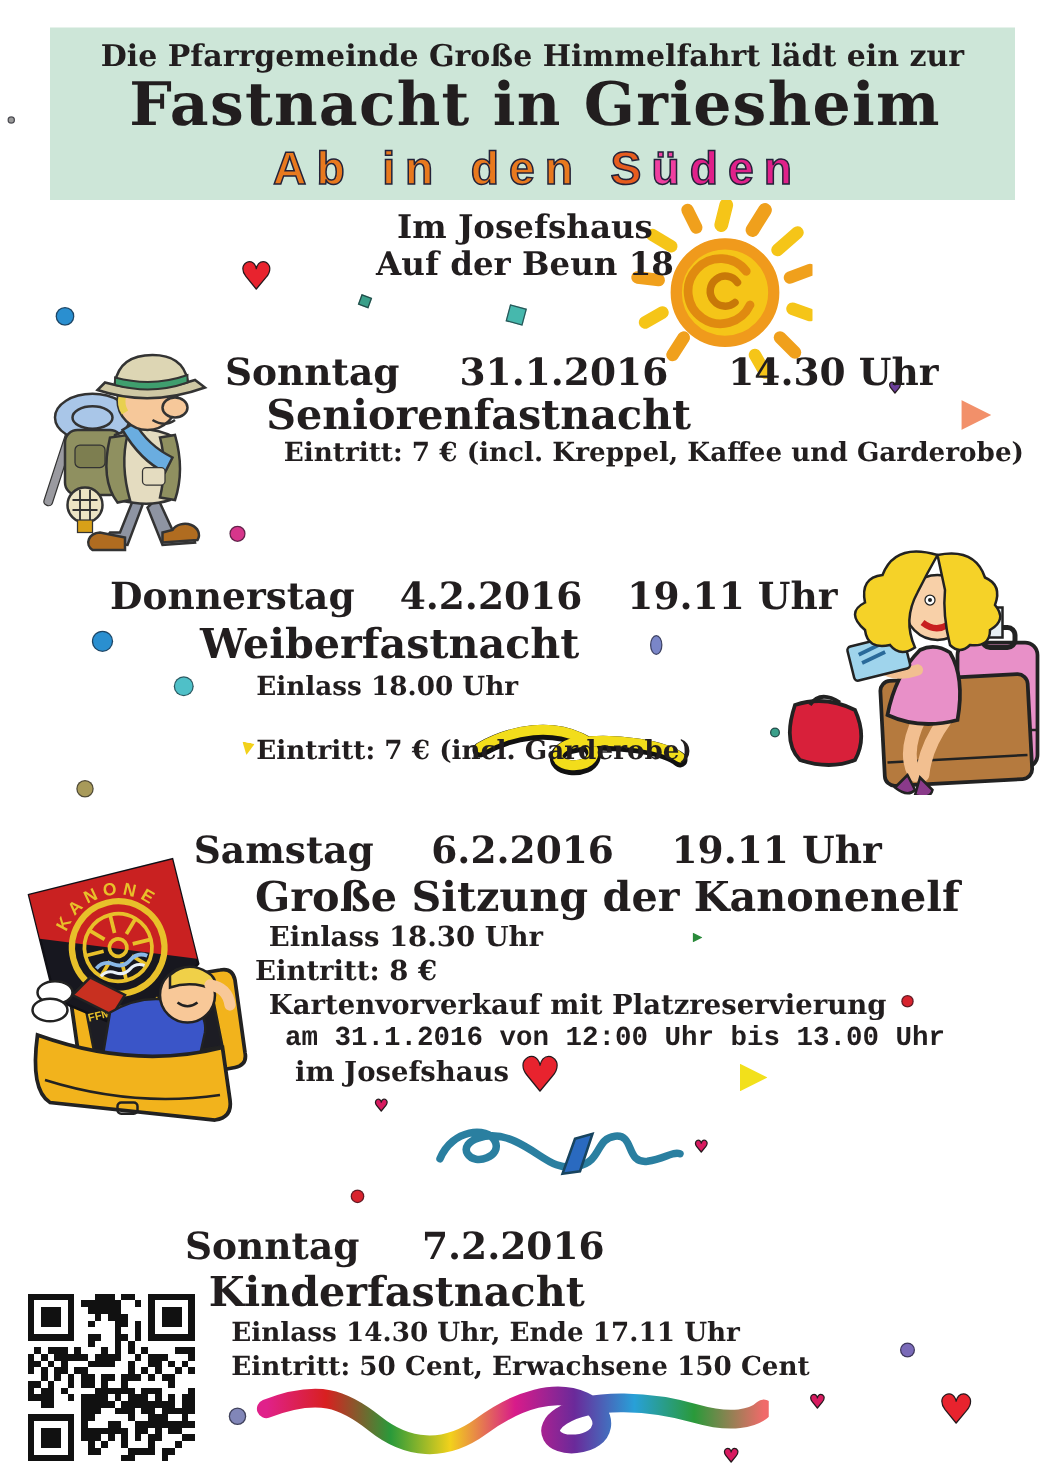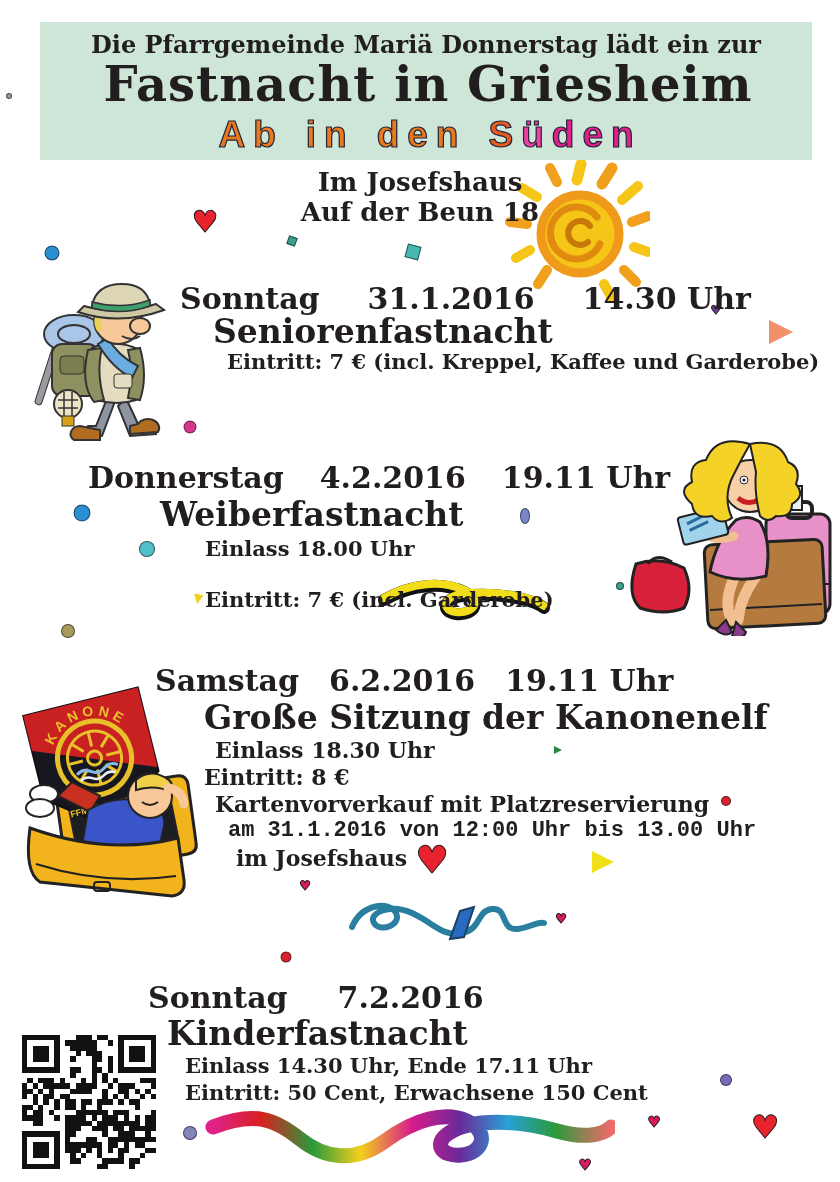--- a/index.html
+++ b/index.html
@@ -16,39 +16,39 @@
   
   .venue{position:absolute;left:0;width:840px;text-align:center;font-size:26px;font-weight:bold;z-index:3;}
   .venue.l1{top:167px;}
   .venue.l2{top:197px;}
   
   .line{position:absolute;white-space:nowrap;z-index:3;}
   .headline{display:flex;font-size:30px;font-weight:bold;}
   .ev-title{font-size:33px;font-weight:bold;}
   .detail{font-size:21px;font-weight:bold;}
   .detail3{font-size:22px;font-weight:bold;}
-  .gap48{column-gap:48px;}.gap36{column-gap:36px;text-align:right;}.gap46{column-gap:30px;}.gap50{column-gap:50px;}
+  .gap48{column-gap:48px;}.gap36{column-gap:36px;text-align:right;}.gap46{column-gap:46px;}.gap50{column-gap:50px;}
   
   .art{position:absolute;z-index:1;}
   
   .confetti{position:absolute;z-index:2;}
   .confetti.dot{border:1px solid rgba(20,20,30,.6);}
   .confetti.square{border:1px solid rgba(20,20,30,.6);}
   .confetti.triangle{clip-path:polygon(0 0,100% 50%,0 100%);}
   .confetti.heart{font-family:"DejaVu Sans",sans-serif;line-height:1;-webkit-text-stroke:1px #23181c;}
   
   #qr-box{position:absolute;left:22px;top:1035px;width:134px;height:134px;z-index:3;}
 </style>
 </head>
 <body>
 
 <div class="page">
 
   <div class="header-band" style="background: rgb(205, 230, 216);">
-    <div class="invite-line">Die Pfarrgemeinde Mariä Donnerstag lädt ein zur</div>
+    <div class="invite-line">Die Pfarrgemeinde Große Himmelfahrt lädt ein zur</div>
     <div class="main-title">Fastnacht in Griesheim</div>
     <div class="subtitle"><span style="color: rgb(232, 121, 30);">A</span><span style="color: rgb(232, 121, 30);">b</span><span class="sp"></span><span style="color: rgb(232, 121, 30);">i</span><span style="color: rgb(232, 121, 30);">n</span><span class="sp"></span><span style="color: rgb(232, 121, 30);">d</span><span style="color: rgb(232, 121, 30);">e</span><span style="color: rgb(232, 121, 30);">n</span><span class="sp"></span><span style="color: rgb(230, 92, 30);">S</span><span style="color: rgb(239, 63, 160);">ü</span><span style="color: rgb(224, 33, 138);">d</span><span style="color: rgb(224, 33, 138);">e</span><span style="color: rgb(224, 33, 138);">n</span></div>
   </div>
 
   <div class="venue l1 line">Im Josefshaus</div>
   <div class="venue l2 line">Auf der Beun 18</div>
 
   <svg class="art" style="left:502px;top:160px;" width="148" height="145" viewBox="0 0 148 145">
     <g stroke-linecap="round" fill="none">
       <path d="M75,20 L79,4" stroke="#f5c518" stroke-width="11"></path>

